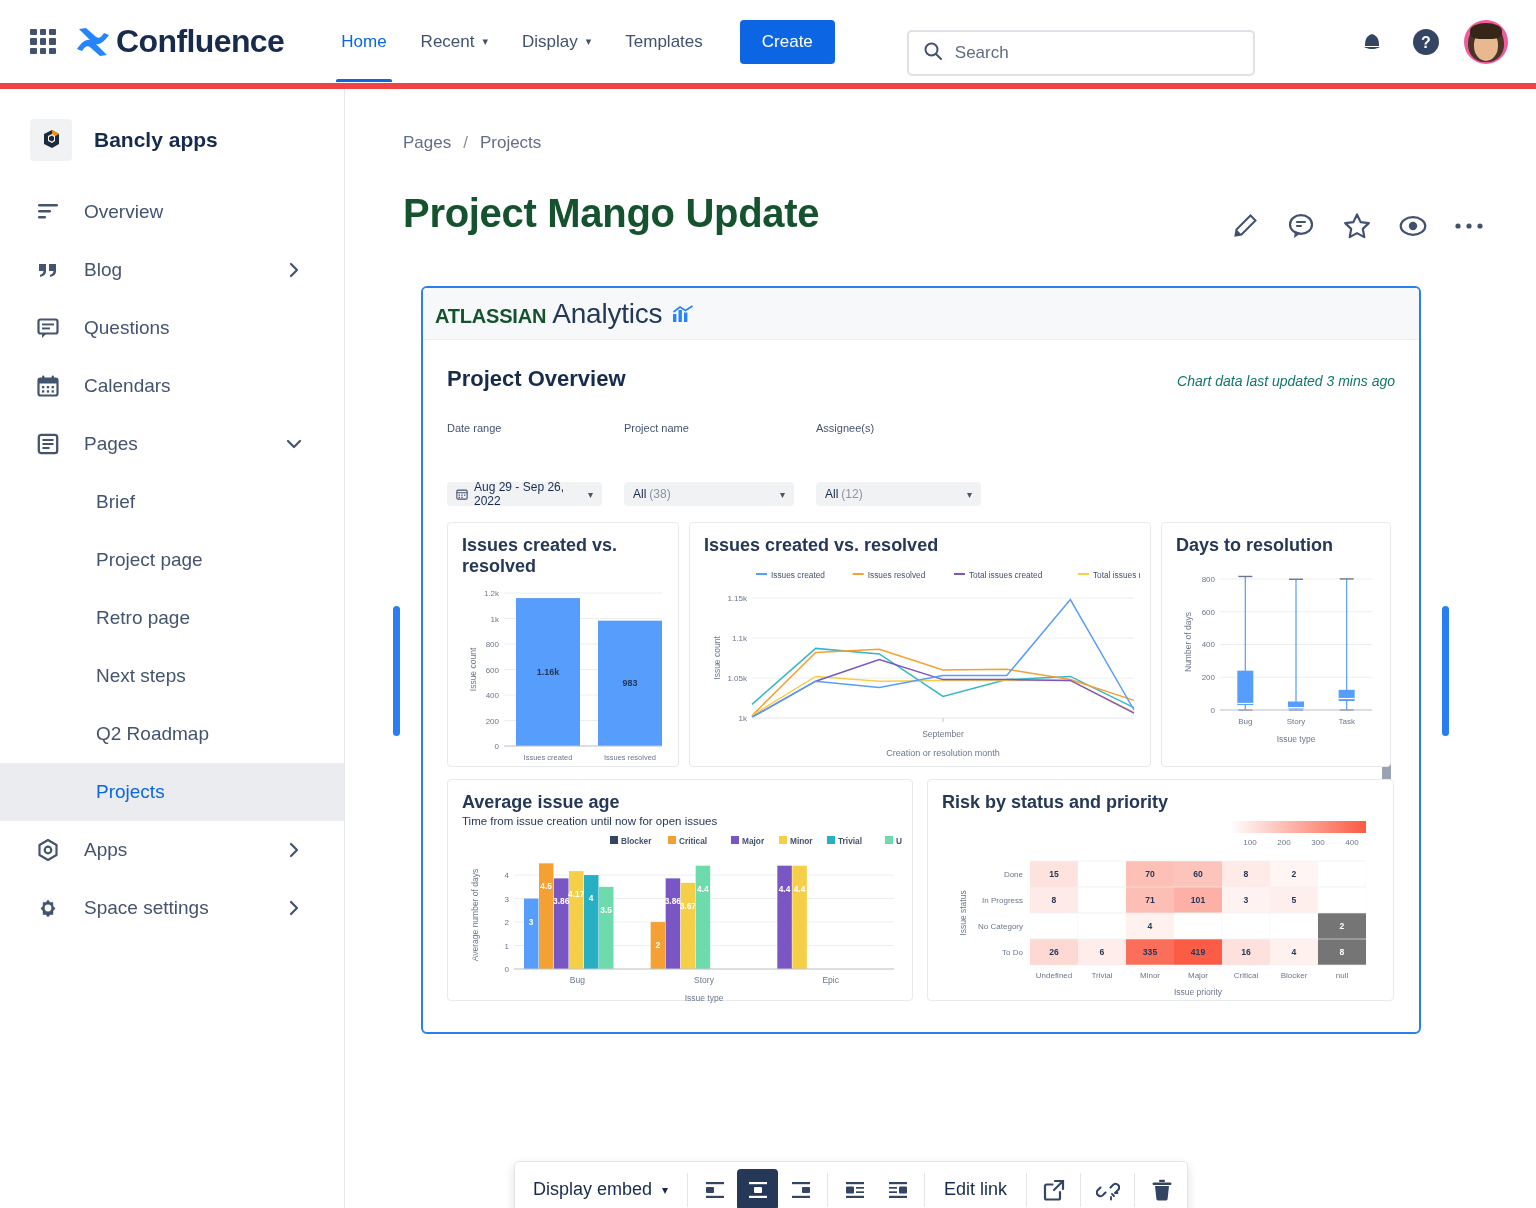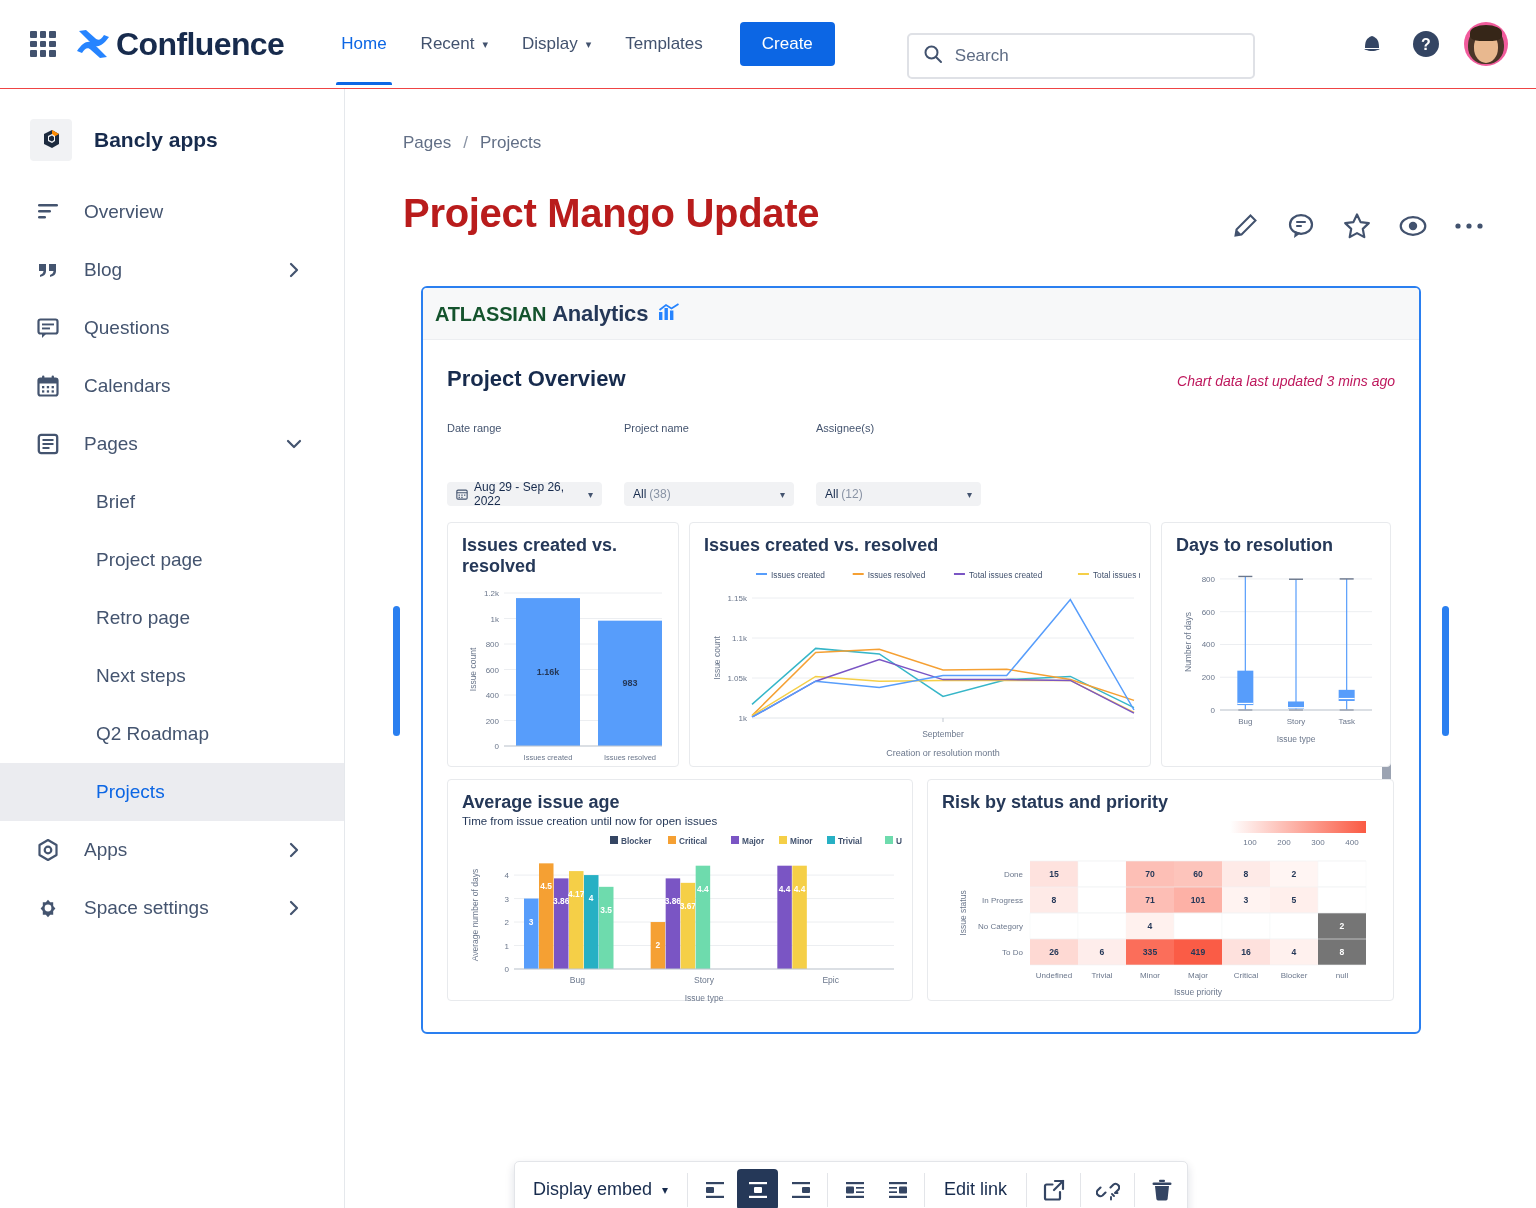--- a/index.html
+++ b/index.html
@@ -6,21 +6,21 @@
   html, body {
     width: 1536px; height: 1208px;
     font-family: "Liberation Sans", sans-serif;
     background: #ffffff; overflow: hidden;
     -webkit-font-smoothing: antialiased;
   }
   
   #topnav {
     height: 89px; width: 100%;
     display: flex; align-items: center;
-    border-bottom: 1px solid #ef4444;
+    border-bottom: 6px solid #ef4444;
     position: relative; background: #fff;
   }
   #appswitcher {
     width: 26px; height: 26px; margin-left: 30px;
     display: grid; grid-template-columns: repeat(3,1fr);
     grid-template-rows: repeat(3,1fr); gap: 3px; cursor: pointer;
   }
   #appswitcher i { background: #42526e; border-radius: 1px; display: block; }
   .logo-wrap { display: flex; align-items: center; margin-left: 20px; cursor: pointer; }
   .logo-mark { width: 34px; height: 30px; position: relative; }
@@ -91,44 +91,44 @@
   .s-child .s-label { margin-left: 0; }
   .s-child.selected { background: #ebecf0; }
   .s-child.selected .s-label { color: #0c66e4; }
   
   #main { flex: 1; position: relative; overflow: hidden; background:#fff; }
   #crumbrow { display: flex; align-items: center; padding: 44px 0 0 58px; }
   .crumb { font-size: 17px; color: #626f86; cursor: pointer; }
   .crumb.sep { margin: 0 12px; color: #8993a4; cursor: default; }
   #page-actions { position: absolute; right: 52px; top: 122px; display: flex; gap: 26px; align-items: center; }
   .pa-icon { cursor: pointer; width: 30px; height: 30px; display: flex; align-items:center; justify-content:center;}
-  #page-title { font-size: 40px; font-weight: 600; color: #b91c1c; padding: 38px 0 0 58px; letter-spacing: -0.3px;}
+  #page-title { font-size: 40px; font-weight: 600; color: #14532d; padding: 38px 0 0 58px; letter-spacing: -0.3px;}
   
   #embed-wrap { position: relative; margin: 50px 0 0 76px; width: 1000px; }
   #embed {
     border: 2px solid #2a7ff0; border-radius: 6px; overflow: hidden; background: #fff;
     height: 748px; position: relative;
   }
   .handle {
     position: absolute; width: 7px; height: 130px; background: #2a7ff0;
     border-radius: 4px; top: 320px; cursor: col-resize;
   }
   .handle.left { left: -28px; }
   .handle.right { right: -28px; }
   #aa-header {
     height: 52px; background: #f7f8f9; display: flex; align-items: center;
     padding-left: 12px; border-bottom: 1px solid #eceef1;
   }
   .aa-logo { display: flex; align-items: baseline; gap: 6px; }
   .aa-atl { font-size: 20px; font-weight: 700; color: #14532d; letter-spacing: -0.2px; }
-  .aa-ana { font-size: 22px; font-weight: 700; color: #253858; letter-spacing: -0.2px; }
+  .aa-ana { font-size: 28px; font-weight: 400; color: #253858; letter-spacing: -0.2px; }
   #dash { padding: 26px 24px 10px 24px; position: relative; height: 694px; }
   #dash-head { display: flex; align-items: baseline; }
   #dash-title { font-size: 22px; font-weight: 600; color: #172b4d; }
-  #dash-updated { margin-left: auto; font-size: 14px; font-style: italic; color: #be185d; }
+  #dash-updated { margin-left: auto; font-size: 14px; font-style: italic; color: #0f766e; }
   #filters { display: flex; gap: 22px; margin-top: 30px; }
   .filt-label { font-size: 11px; color: #44546f; margin-bottom: 5px; }
   .filt-ctl {
     background: #f1f2f4; border-radius: 4px; height: 24px;
     display: flex; align-items: center; padding: 0 9px; cursor: pointer;
     font-size: 12px; color: #172b4d; margin-top: 48px;
   }
   .filt-ctl .muted { color: #8993a4; margin-left: 3px; }
   .filt-ctl .dd { margin-left: auto; color: #44546f; font-size: 10px; }
   

